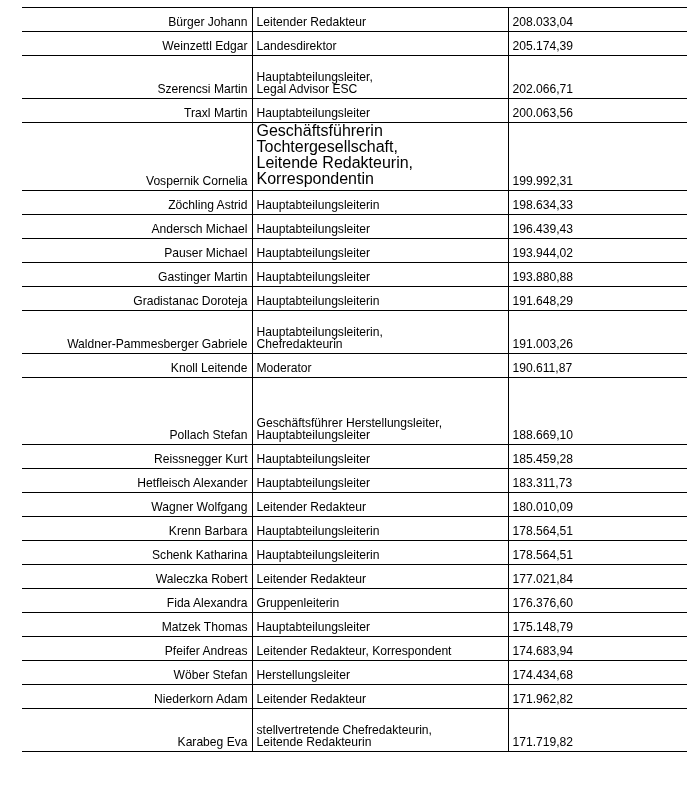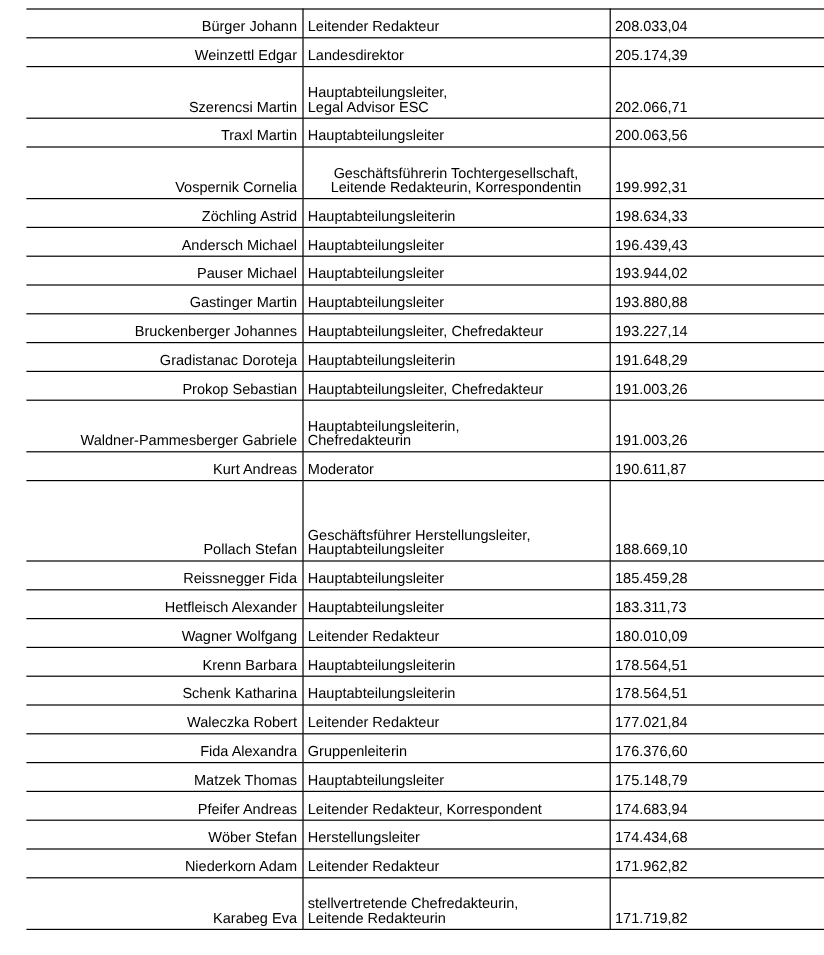--- a/index.html
+++ b/index.html
@@ -64,22 +64,21 @@
   }
 
   table.salary-table td.c-amount {
     border-right: none;
     padding: 0 2px 3px 4px;
     text-align: left;
   }
 
   
   table.salary-table td.c-role.small-role {
-    font-size: 12px;
-    text-align: center;
+    font-size: 16px;
   }
 
   
   tr.h-single td { height: 20px; }
   tr.h-double td { height: 39px; }
   tr.h-tall   td { height: 63px; }
 </style>
 </head>
 <body>
 
@@ -132,53 +131,43 @@
           <td class="c-name">Pauser Michael</td>
           <td class="c-role">Hauptabteilungsleiter</td>
           <td class="c-amount">193.944,02</td>
         </tr>
         <tr class="h-single">
           <td class="c-name">Gastinger Martin</td>
           <td class="c-role">Hauptabteilungsleiter</td>
           <td class="c-amount">193.880,88</td>
         </tr>
         <tr class="h-single">
-          <td class="c-name">Bruckenberger Johannes</td>
-          <td class="c-role">Hauptabteilungsleiter, Chefredakteur</td>
-          <td class="c-amount">193.227,14</td>
-        </tr>
-        <tr class="h-single">
           <td class="c-name">Gradistanac Doroteja</td>
           <td class="c-role">Hauptabteilungsleiterin</td>
           <td class="c-amount">191.648,29</td>
-        </tr>
-        <tr class="h-single">
-          <td class="c-name">Prokop Sebastian</td>
-          <td class="c-role">Hauptabteilungsleiter, Chefredakteur</td>
-          <td class="c-amount">191.003,26</td>
         </tr>
         <tr class="h-double">
           <td class="c-name">Waldner-Pammesberger Gabriele</td>
           <td class="c-role">Hauptabteilungsleiterin,
 Chefredakteurin</td>
           <td class="c-amount">191.003,26</td>
         </tr>
         <tr class="h-single">
-          <td class="c-name">Kurt Andreas</td>
+          <td class="c-name">Knoll Leitende</td>
           <td class="c-role">Moderator</td>
           <td class="c-amount">190.611,87</td>
         </tr>
         <tr class="h-tall">
           <td class="c-name">Pollach Stefan</td>
           <td class="c-role">Geschäftsführer Herstellungsleiter,
 Hauptabteilungsleiter</td>
           <td class="c-amount">188.669,10</td>
         </tr>
         <tr class="h-single">
-          <td class="c-name">Reissnegger Fida</td>
+          <td class="c-name">Reissnegger Kurt</td>
           <td class="c-role">Hauptabteilungsleiter</td>
           <td class="c-amount">185.459,28</td>
         </tr>
         <tr class="h-single">
           <td class="c-name">Hetfleisch Alexander</td>
           <td class="c-role">Hauptabteilungsleiter</td>
           <td class="c-amount">183.311,73</td>
         </tr>
         <tr class="h-single">
           <td class="c-name">Wagner Wolfgang</td>

